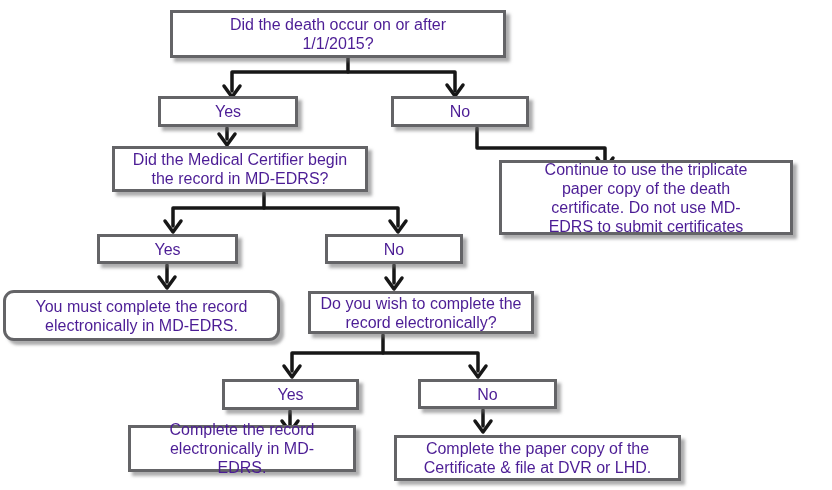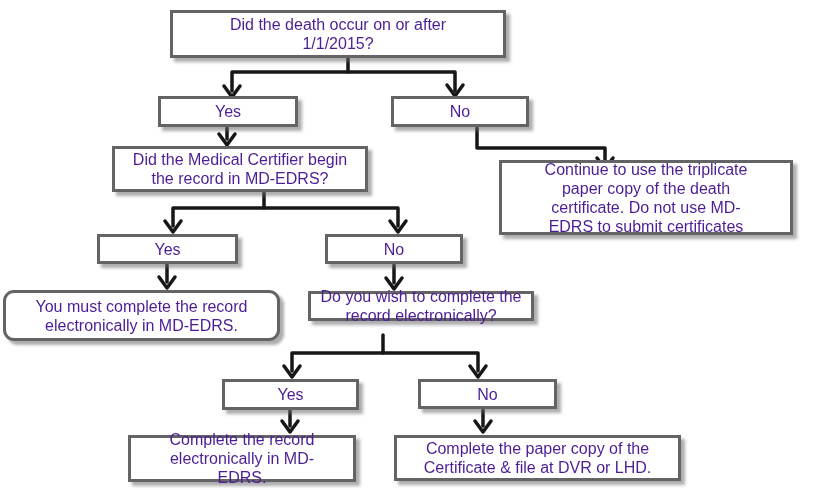--- a/index.html
+++ b/index.html
@@ -45,24 +45,24 @@
   }
   
   .n-q1   { left:170px; top:10px;  width:336px; height:48px; padding:0 28px; }
   .n-yes1 { left:158px; top:96px;  width:140px; height:31px; }
   .n-no1  { left:391px; top:96px;  width:138px; height:31px; }
   .n-q2   { left:112px; top:146px; width:256px; height:46px; padding:0 8px; }
   .n-paper{ left:499px; top:160px; width:294px; height:75px; padding:0 32px; }
   .n-yes2 { left:97px;  top:234px; width:141px; height:30px; }
   .n-no2  { left:325px; top:234px; width:138px; height:30px; }
   .n-must { left:3px;   top:290px; width:277px; height:51px; padding:0 2px;border-radius:11px; }
-  .n-q3   { left:308px; top:291px; width:226px; height:30px; padding:0 4px; }
+  .n-q3   { left:308px; top:291px; width:226px; height:43px; padding:0 4px; }
   .n-yes3 { left:222px; top:379px; width:137px; height:31px; }
   .n-no3  { left:418px; top:379px; width:139px; height:30px; }
-  .n-cbl  { left:128px; top:435px; width:228px; height:47px; padding:0 19px; }
+  .n-cbl  { left:128px; top:425px; width:228px; height:47px; padding:0 19px; }
   .n-cbr  { left:394px; top:435px; width:287px; height:46px; padding:0 15px; }
 </style>
 </head>
 <body>
 
 <div class="canvas">
 
   <svg class="connectors" width="832" height="490" viewBox="0 0 832 490">
 
     <g>

